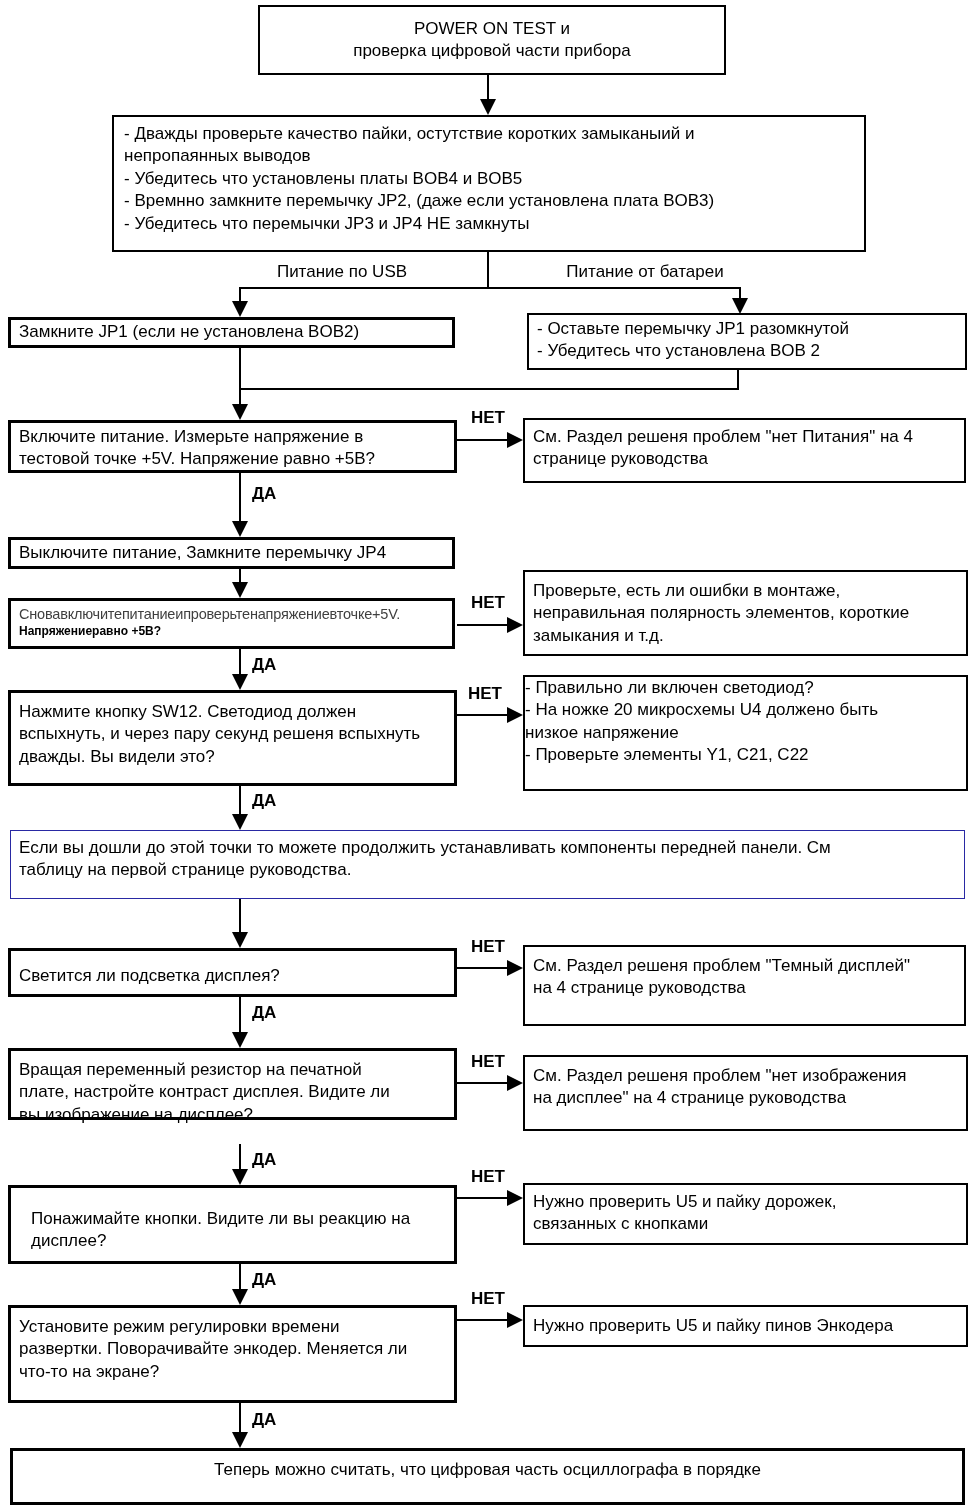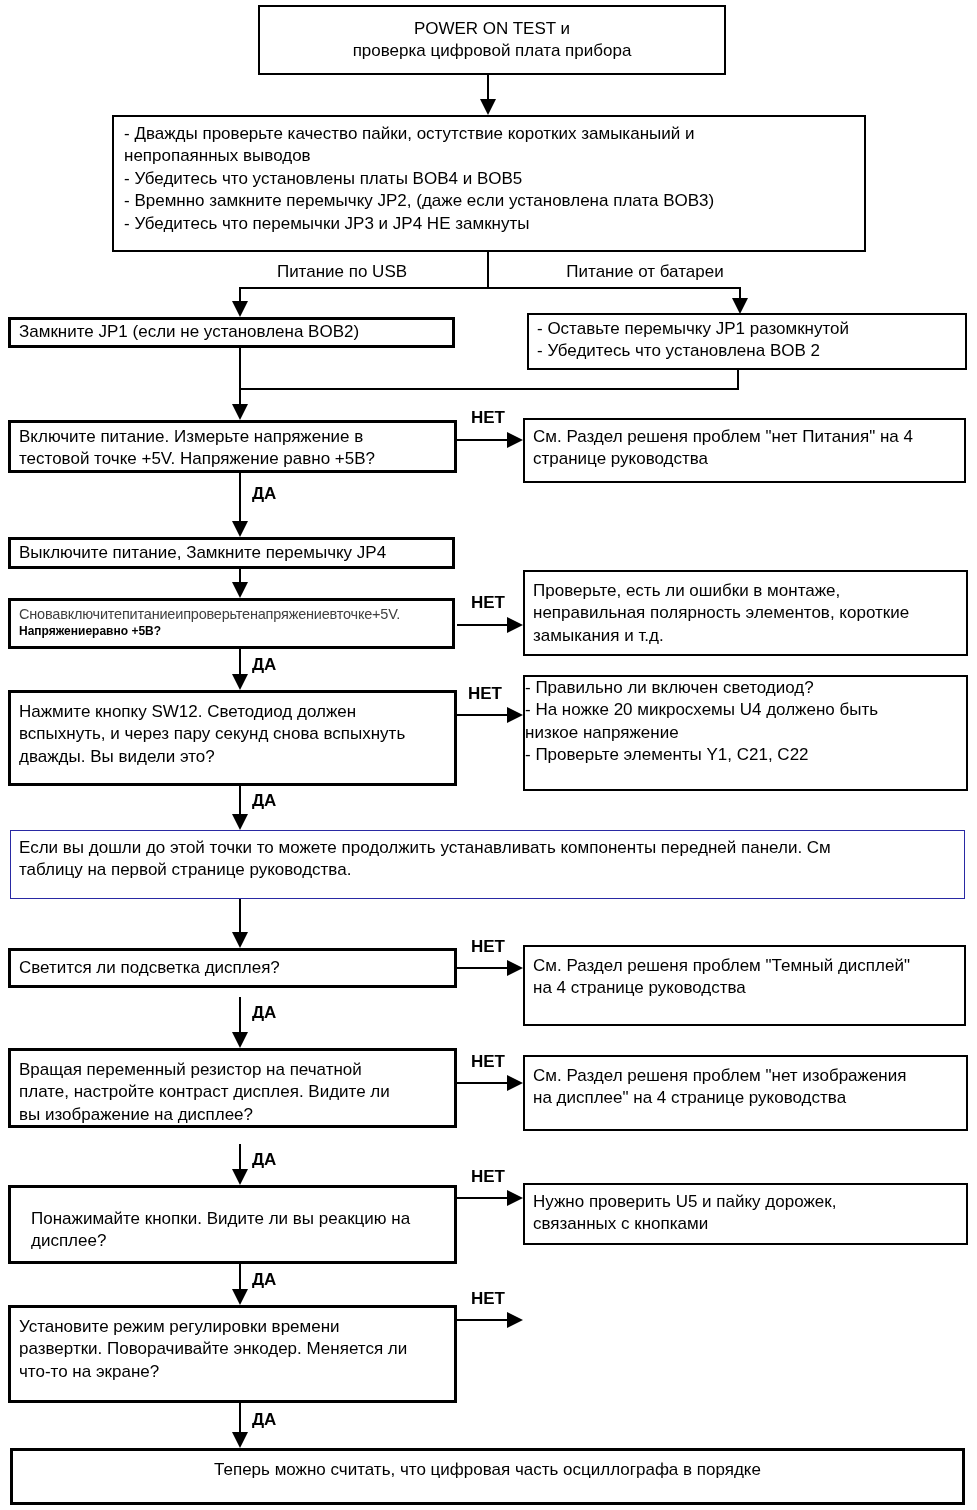--- a/index.html
+++ b/index.html
@@ -25,21 +25,21 @@
   .blbl{position:absolute;font-size:17px;width:240px;text-align:center;}
   .sub-line{font-size:14.5px;color:var(--subtle-text,#3f3f3f);letter-spacing:-0.2px;}
   .bold-line{font-size:12px;font-weight:bold;}
 </style>
 </head>
 <body>
 
 <div id="canvas">
 
   <div class="box center" style="left:258px;top:5px;width:468px;height:70px">POWER ON TEST и
-проверка цифровой плата прибора</div>
+проверка цифровой части прибора</div>
 
   <div class="vline" style="left:487px;top:75px;height:26px"></div>
   <div class="adown" style="left:480px;top:99px"></div>
 
   <div class="box" style="left:112px;top:115px;width:754px;height:137px;padding:6px 10px">- Дважды проверьте качество пайки, остутствие коротких замыканыий  и
 непропаянных выводов
 - Убедитесь что установлены платы BOB4 и BOB5
 - Времнно замкните перемычку JP2, (даже если установлена плата BOB3)
 - Убедитесь что перемычки JP3 и JP4 НЕ замкнуты</div>
 
@@ -85,49 +85,49 @@
   <div class="hline" style="left:457px;top:624px;width:52px"></div>
   <div class="aright" style="left:507px;top:617px"></div>
   <div class="box" style="left:523px;top:570px;width:445px;height:86px;padding:8px">Проверьте, есть ли ошибки в монтаже,
 неправильная полярность элементов, короткие
 замыкания и т.д.</div>
 
   <div class="lbl" style="left:252px;top:655px">ДА</div>
   <div class="vline" style="left:239px;top:649px;height:25px"></div>
   <div class="adown" style="left:232px;top:674px"></div>
   <div class="box b3" style="left:8px;top:690px;width:449px;height:96px;padding:8px">Нажмите кнопку SW12. Светодиод должен
-вспыхнуть, и через пару секунд снова вспыхнуть
+вспыхнуть, и через пару секунд решеня вспыхнуть
 дважды. Вы видели это?</div>
   <div class="lbl no-lbl" style="left:452px;top:684px">НЕТ</div>
   <div class="hline" style="left:457px;top:714px;width:52px"></div>
   <div class="aright" style="left:507px;top:707px"></div>
   <div class="box" style="left:523px;top:675px;width:445px;height:116px;padding:0">- Правильно ли включен светодиод?
 - На ножке 20 микросхемы U4 должено быть
 низкое напряжение
 - Проверьте элементы Y1, C21, C22</div>
 
   <div class="lbl" style="left:252px;top:791px">ДА</div>
   <div class="vline" style="left:239px;top:786px;height:28px"></div>
   <div class="adown" style="left:232px;top:814px"></div>
   <div class="box info" style="left:10px;top:830px;width:955px;height:69px;padding:6px 8px">Если вы дошли до этой точки то можете продолжить устанавливать компоненты передней панели. См
 таблицу на первой странице руководства.</div>
 
   <div class="vline" style="left:239px;top:899px;height:33px"></div>
   <div class="adown" style="left:232px;top:932px"></div>
-  <div class="box b3" style="left:8px;top:948px;width:449px;height:40px;padding:6px 8px">Светится ли подсветка дисплея?</div>
+  <div class="box b3" style="left:8px;top:948px;width:449px;height:49px;padding:14px 8px">Светится ли подсветка дисплея?</div>
   <div class="lbl no-lbl" style="left:455px;top:937px">НЕТ</div>
   <div class="hline" style="left:457px;top:967px;width:52px"></div>
   <div class="aright" style="left:507px;top:960px"></div>
   <div class="box" style="left:523px;top:945px;width:443px;height:81px;padding:8px">См. Раздел решеня проблем "Темный дисплей"
 на 4 странице руководства</div>
 
   <div class="lbl" style="left:252px;top:1003px">ДА</div>
   <div class="vline" style="left:239px;top:997px;height:35px"></div>
   <div class="adown" style="left:232px;top:1032px"></div>
-  <div class="box b3" style="left:8px;top:1048px;width:449px;height:80px;padding:8px">Вращая переменный резистор на печатной
+  <div class="box b3" style="left:8px;top:1048px;width:449px;height:72px;padding:8px">Вращая переменный резистор на печатной
 плате, настройте контраст дисплея. Видите ли
 вы изображение на дисплее?</div>
   <div class="lbl no-lbl" style="left:455px;top:1052px">НЕТ</div>
   <div class="hline" style="left:457px;top:1082px;width:52px"></div>
   <div class="aright" style="left:507px;top:1075px"></div>
   <div class="box" style="left:523px;top:1055px;width:445px;height:76px;padding:8px">См. Раздел решеня проблем "нет изображения
 на дисплее" на 4 странице руководства</div>
 
   <div class="lbl" style="left:252px;top:1150px">ДА</div>
   <div class="vline" style="left:239px;top:1144px;height:25px"></div>
@@ -142,19 +142,20 @@
 
   <div class="lbl" style="left:252px;top:1270px">ДА</div>
   <div class="vline" style="left:239px;top:1264px;height:25px"></div>
   <div class="adown" style="left:232px;top:1289px"></div>
   <div class="box b3" style="left:8px;top:1305px;width:449px;height:98px;padding:8px">Установите режим регулировки времени
 развертки. Поворачивайте энкодер. Меняется ли
 что-то на экране?</div>
   <div class="lbl no-lbl" style="left:455px;top:1289px">НЕТ</div>
   <div class="hline" style="left:457px;top:1319px;width:52px"></div>
   <div class="aright" style="left:507px;top:1312px"></div>
+  <div class="box" style="left:523px;top:1305px;width:445px;height:42px;padding:8px">Нужно проверить U5 и пайку пинов Энкодера</div>
 
   <div class="lbl" style="left:252px;top:1410px">ДА</div>
   <div class="vline" style="left:239px;top:1403px;height:29px"></div>
   <div class="adown" style="left:232px;top:1432px"></div>
   <div class="box b3 center" style="left:10px;top:1448px;width:955px;height:57px;align-items:flex-start;padding-top:8px">Теперь можно считать, что цифровая часть осциллографа в порядке</div>
 
 </div>
 
 </body></html>

